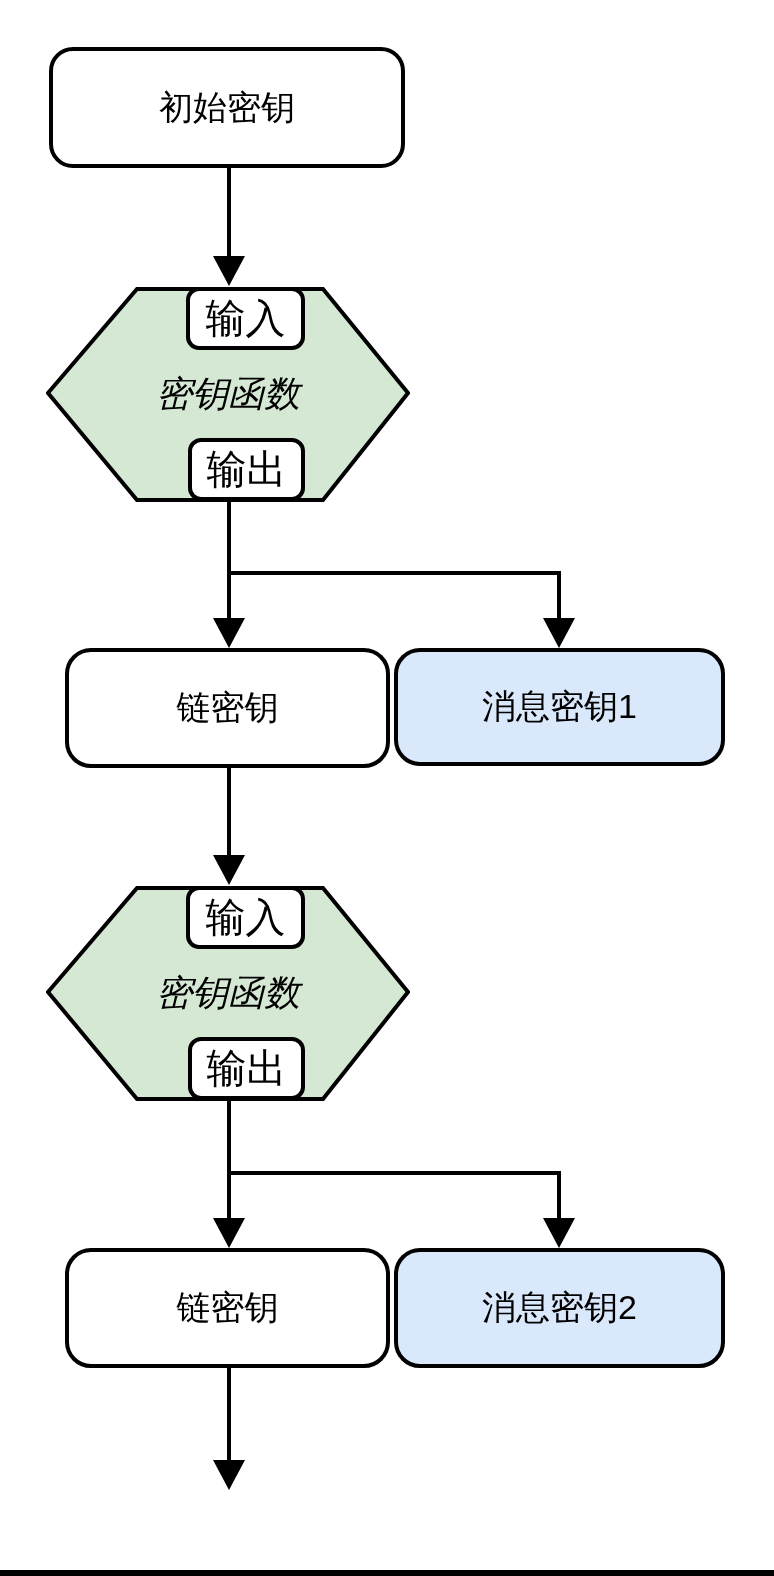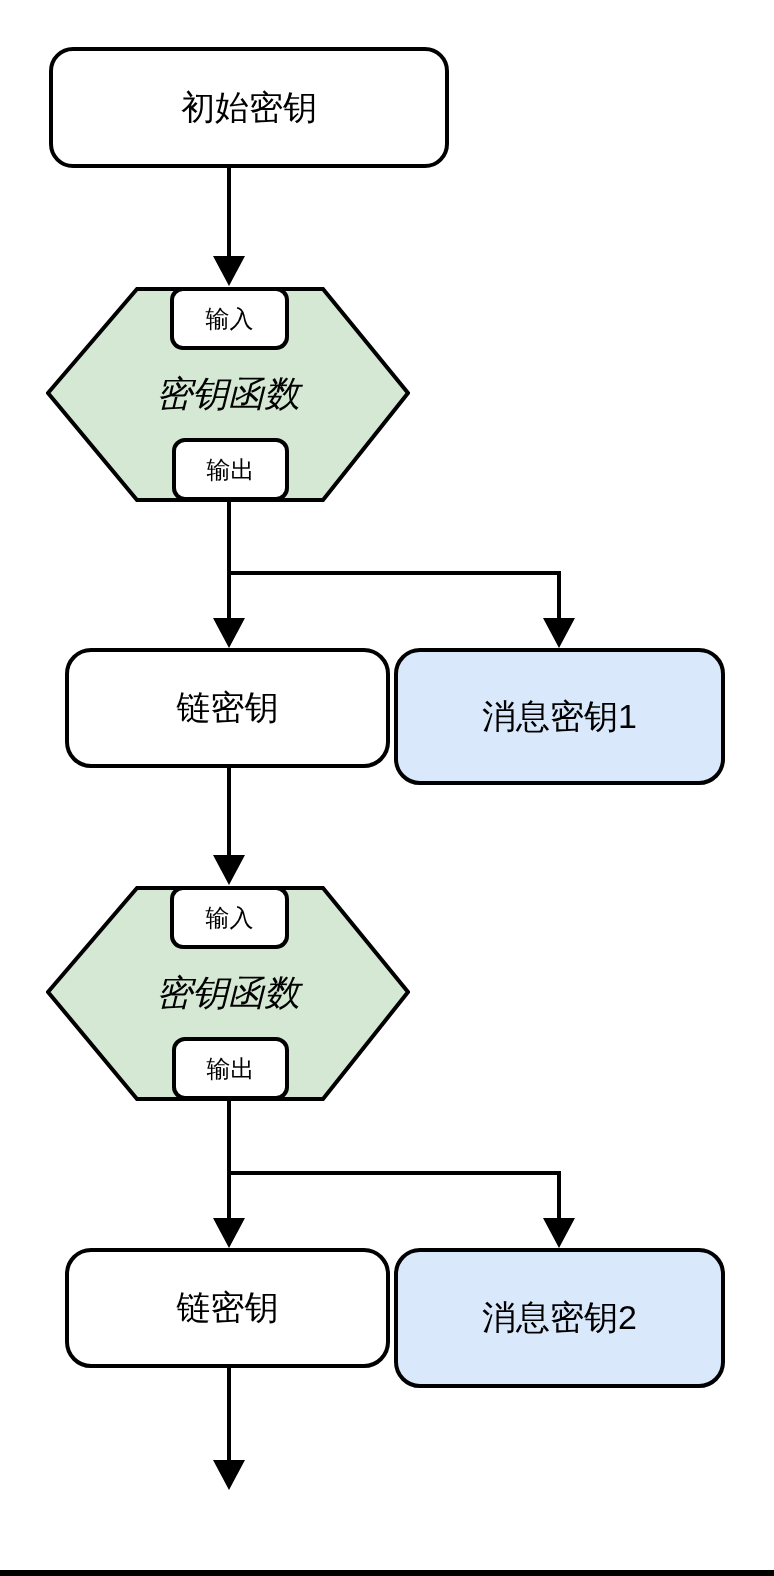--- a/index.html
+++ b/index.html
@@ -27,22 +27,23 @@
   .node--message { background: var(--message-key-fill, #dae8fc); }
   .port {
     position: absolute;
     box-sizing: border-box;
     border: 4px solid var(--node-border, #000000);
     border-radius: 13px;
     background: #ffffff;
     display: flex;
     align-items: center;
     justify-content: center;
-    font-size: 24px;
+    font-size: 40px;
     z-index: 4;
+    margin-left: 16px;
   }
   .hex-svg { position: absolute; z-index: 2; }
   .hex-label {
     position: absolute;
     display: flex;
     align-items: center;
     justify-content: center;
     font-size: 36px;
     z-index: 4;
     pointer-events: none;
@@ -63,60 +64,60 @@
     width: 774px; height: 6px;
     background: var(--bottom-bar, #000000);
     z-index: 5;
   }
 </style>
 </head>
 <body>
 
 <div class="canvas">
 
-  <div class="node" style="left:49px; top:47px; width:400px; height:121px; border-radius:24px;">初始密钥</div>
+  <div class="node" style="left:49px; top:47px; width:356px; height:121px; border-radius:24px;">初始密钥</div>
 
   <div class="vline" style="left:227px; top:166px; width:4px; height:92px;"></div>
   <div class="arrowhead" style="left:213px; top:256px;"></div>
 
   <svg class="hex-svg" style="left:46px; top:287px;" width="364" height="215" viewBox="0 0 364 215">
     <polygon points="2,106 91,2 277,2 362,106 277,213 91,213" stroke="#000000" stroke-width="4" fill="#d5e8d4"></polygon>
   </svg>
   <div class="port" style="left:170px; top:287px; width:119px; height:63px;">输入</div>
   <div class="hex-label" style="left:46px; top:287px; width:364px; height:215px;">密钥函数</div>
   <div class="port" style="left:172px; top:438px; width:117px; height:63px;">输出</div>
 
   <div class="vline" style="left:227px; top:500px; width:4px; height:73px;"></div>
   <div class="hline" style="left:227px; top:571px; width:334px; height:4px;"></div>
   <div class="vline" style="left:227px; top:573px; width:4px; height:47px;"></div>
   <div class="arrowhead" style="left:213px; top:618px;"></div>
   <div class="vline" style="left:557px; top:573px; width:4px; height:47px;"></div>
   <div class="arrowhead" style="left:543px; top:618px;"></div>
 
   <div class="node" style="left:65px; top:648px; width:325px; height:120px;">链密钥</div>
-  <div class="node node--message" style="left:394px; top:648px; width:331px; height:137px;">消息密钥1</div>
+  <div class="node node--message" style="left:394px; top:648px; width:331px; height:118px;">消息密钥1</div>
 
   <div class="vline" style="left:227px; top:768px; width:4px; height:89px;"></div>
   <div class="arrowhead" style="left:213px; top:855px;"></div>
 
   <svg class="hex-svg" style="left:46px; top:886px;" width="364" height="215" viewBox="0 0 364 215">
     <polygon points="2,106 91,2 277,2 362,106 277,213 91,213" stroke="#000000" stroke-width="4" fill="#d5e8d4"></polygon>
   </svg>
   <div class="port" style="left:170px; top:886px; width:119px; height:63px;">输入</div>
   <div class="hex-label" style="left:46px; top:886px; width:364px; height:215px;">密钥函数</div>
   <div class="port" style="left:172px; top:1037px; width:117px; height:63px;">输出</div>
 
   <div class="vline" style="left:227px; top:1099px; width:4px; height:74px;"></div>
   <div class="hline" style="left:227px; top:1171px; width:334px; height:4px;"></div>
   <div class="vline" style="left:227px; top:1173px; width:4px; height:47px;"></div>
   <div class="arrowhead" style="left:213px; top:1218px;"></div>
   <div class="vline" style="left:557px; top:1173px; width:4px; height:47px;"></div>
   <div class="arrowhead" style="left:543px; top:1218px;"></div>
 
   <div class="node" style="left:65px; top:1248px; width:325px; height:120px;">链密钥</div>
-  <div class="node node--message" style="left:394px; top:1248px; width:331px; height:140px;">消息密钥2</div>
+  <div class="node node--message" style="left:394px; top:1248px; width:331px; height:120px;">消息密钥2</div>
 
   <div class="vline" style="left:227px; top:1368px; width:4px; height:94px;"></div>
   <div class="arrowhead" style="left:213px; top:1460px;"></div>
 
   <div class="bottom-bar"></div>
 
 </div>
 
 </body></html>

